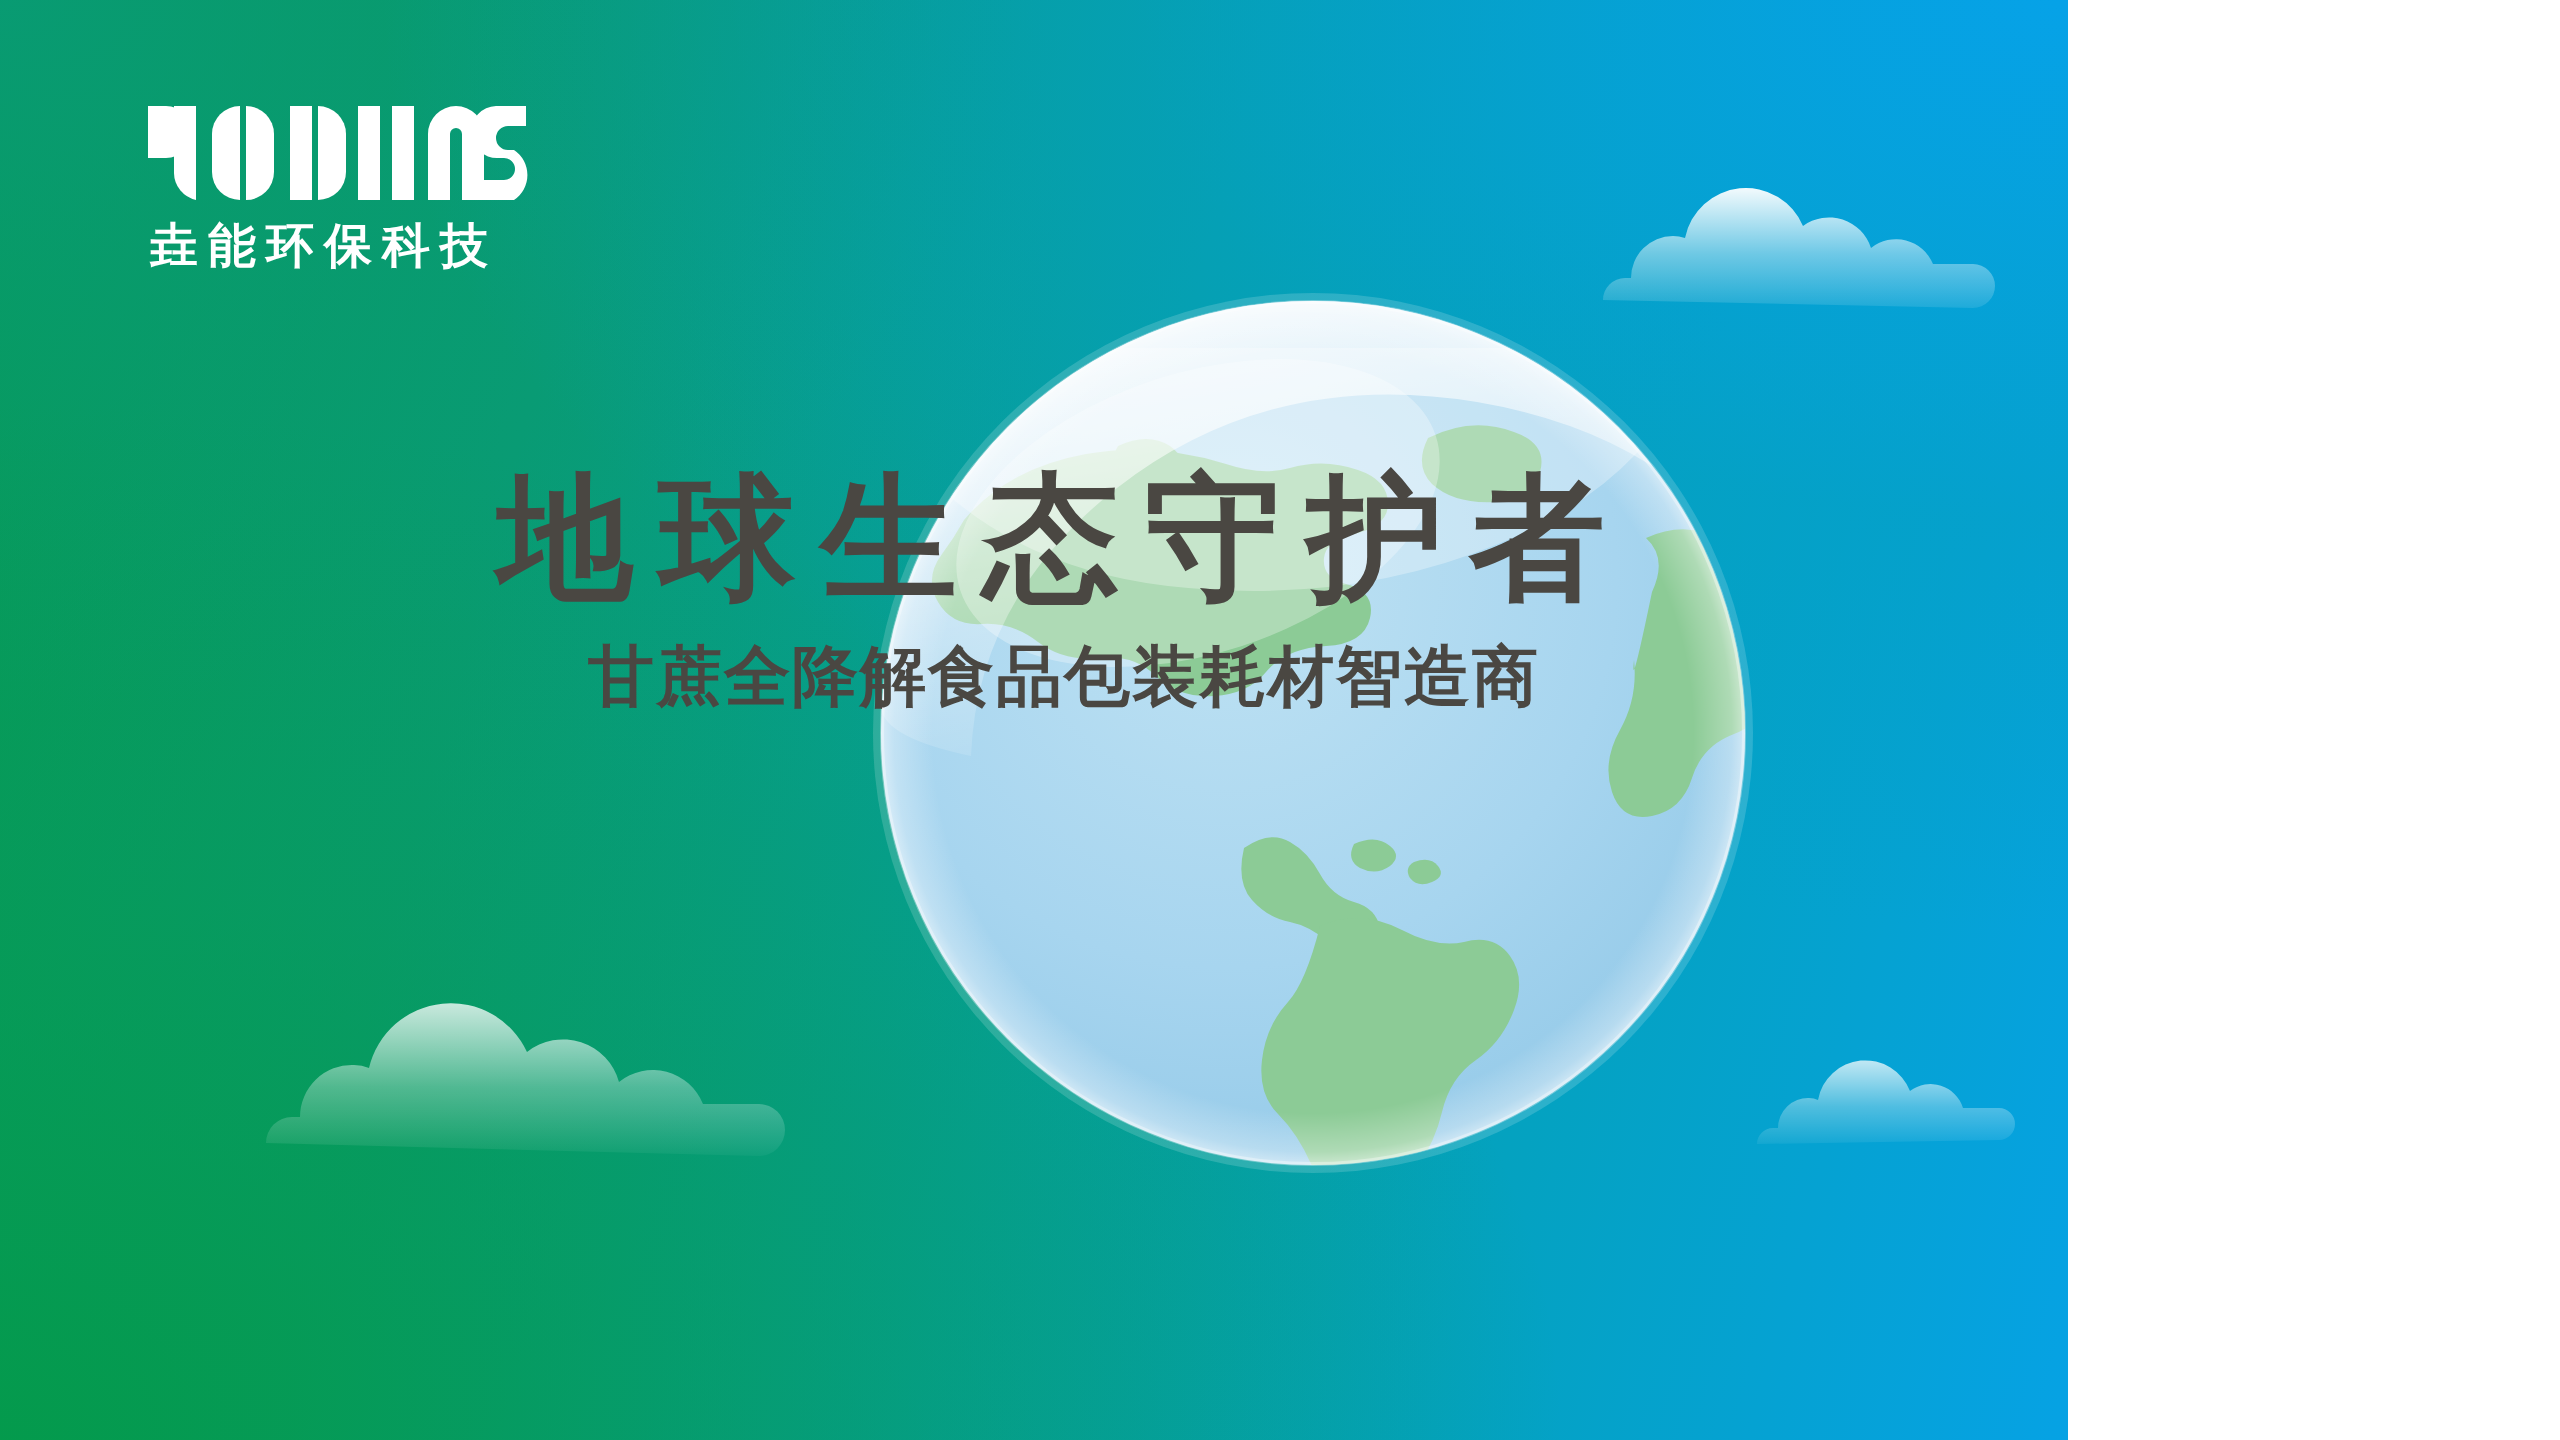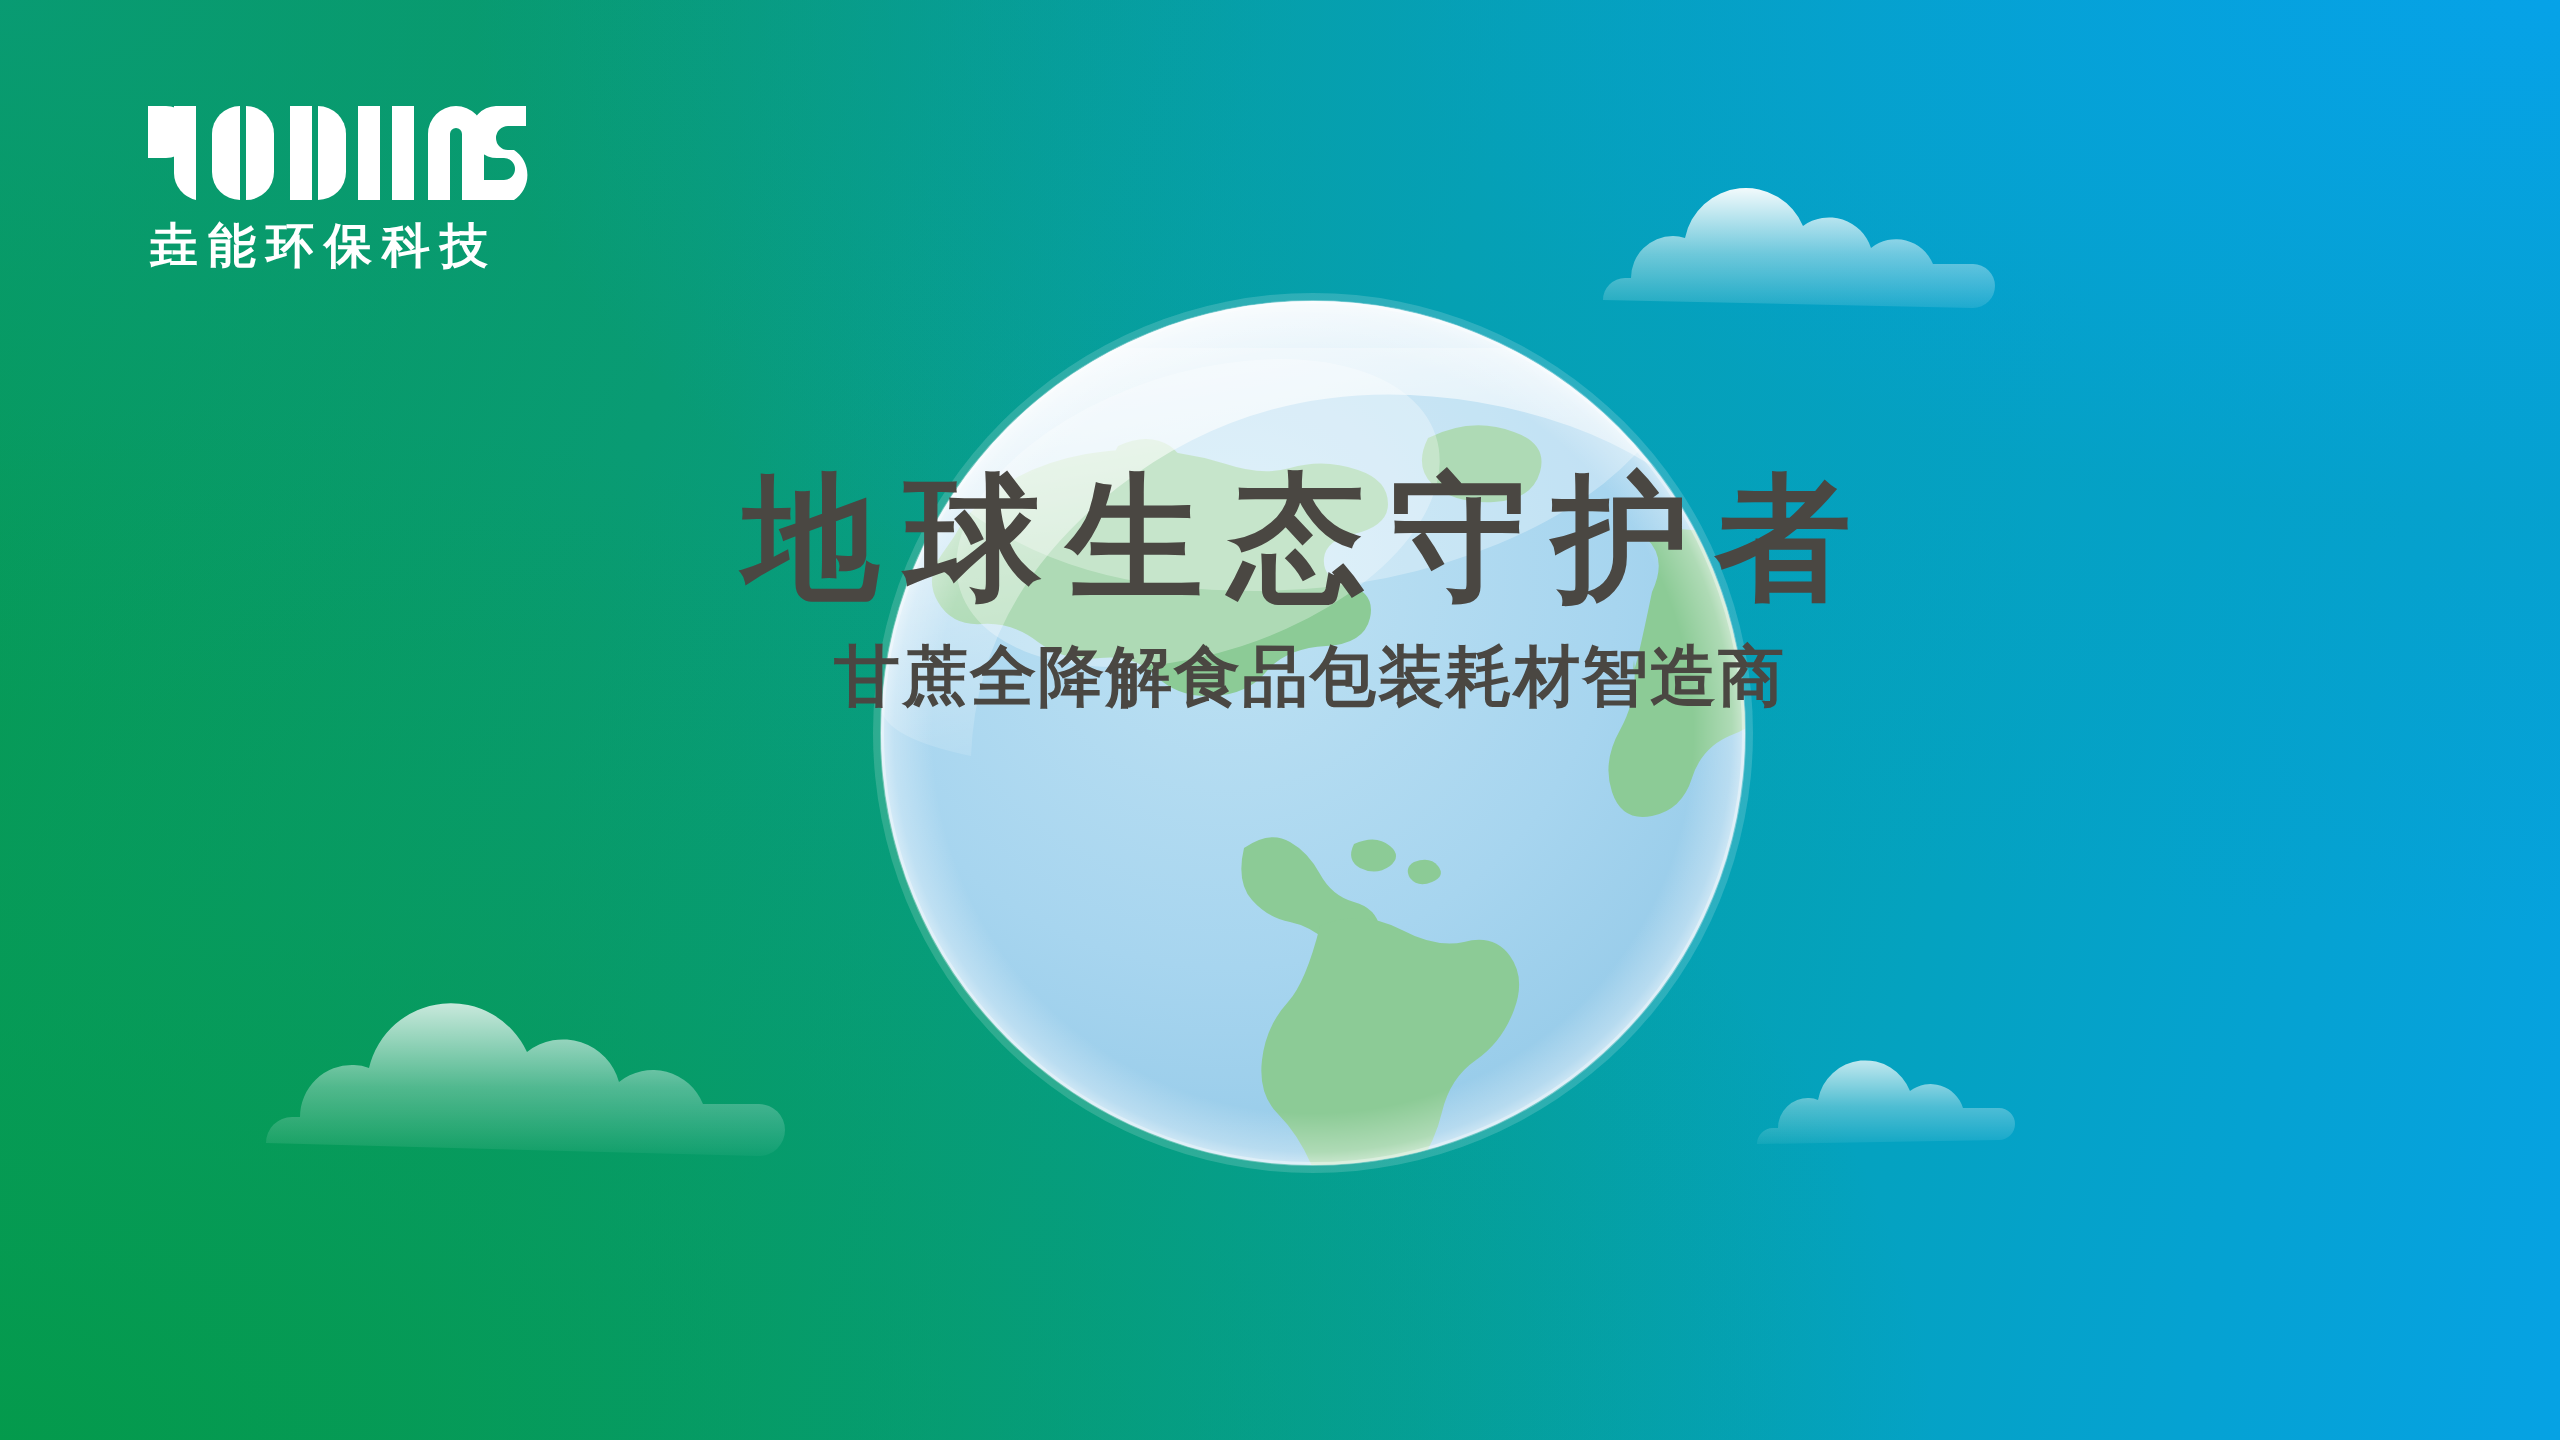--- a/index.html
+++ b/index.html
@@ -3,21 +3,21 @@
 <meta charset="utf-8">
 <style>
   * { margin:0; padding:0; box-sizing:border-box; }
   html, body {
     width:2560px; height:1440px;
     overflow:hidden;
     font-family:"Liberation Sans", sans-serif;
   }
   #stage {
     position:relative;
-    width:2560px; height:1440px;
+    width:2068px; height:1440px;
     overflow:hidden;
     background:#0a9b77;
   }
   
   .bg-layer { position:absolute; inset:0; }
   .bg-base {
     background:linear-gradient(105deg,
       #069a52 0%,
       #099b73 26%,
       #05a09f 52%,

